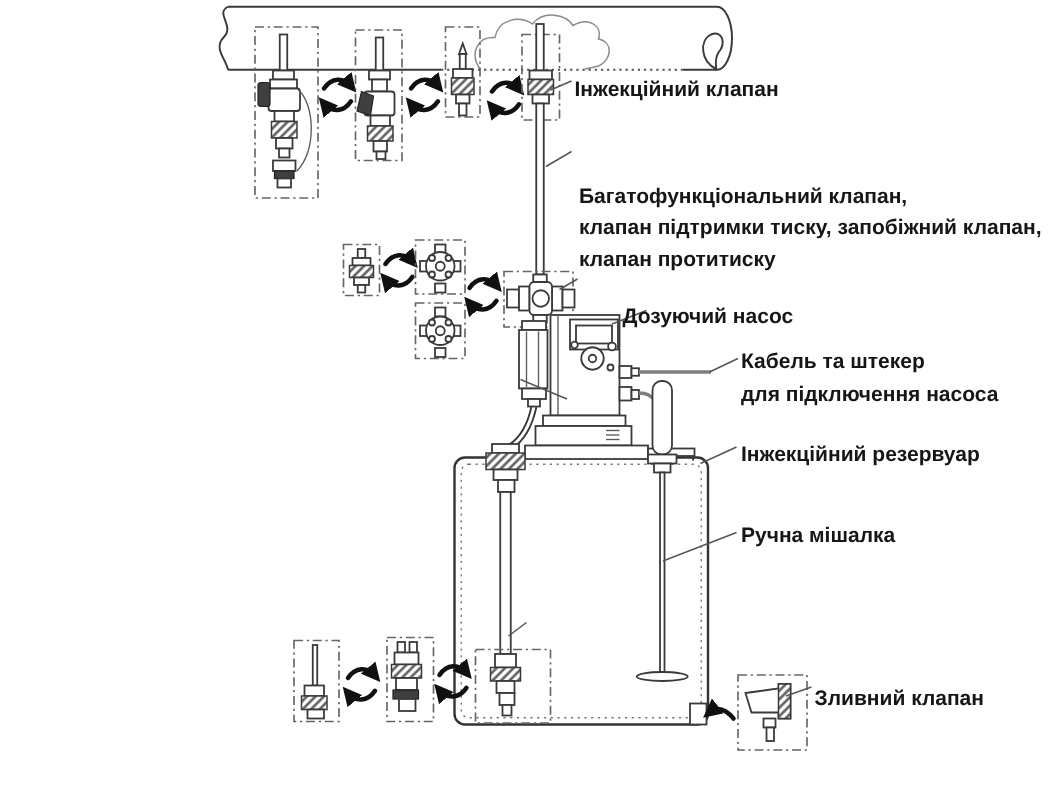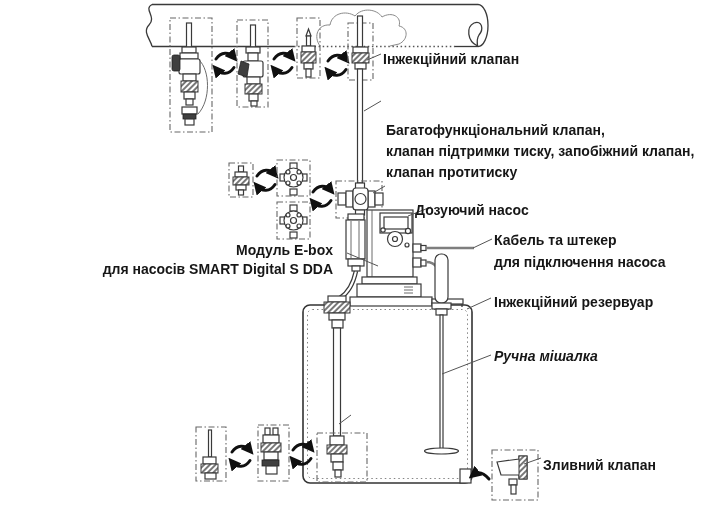--- a/index.html
+++ b/index.html
@@ -8,21 +8,21 @@
   #art{position:absolute;left:0;top:0;}
   .lbl{position:absolute;font-weight:bold;font-size:14px;line-height:20px;color:#161616;
        white-space:pre-line;letter-spacing:0;}
   .l-inj{left:383px;top:49px;}
   .l-hose{left:383px;top:96px;}
   .l-multi{left:386px;top:120px;line-height:21px;}
   .l-pump{left:415px;top:200px;}
   .l-cable{left:494px;top:229px;line-height:22px;}
   .l-ebox{left:100px;top:241px;width:233px;text-align:right;line-height:19px;}
   .l-tank{left:494px;top:292px;}
-  .l-mixer{left:494px;top:346px;font-style:italic;}
+  .l-mixer{left:494px;top:346px;}
   .l-suction{left:352px;top:355px;line-height:22px;}
   .l-drain{left:543px;top:455px;}
   
   .ln{stroke:#3a3a3a;stroke-width:1.3;fill:none;}
   .thin{stroke:#5a5a5a;stroke-width:0.9;fill:none;}
   .pc{fill:#ffffff;stroke:#3a3a3a;stroke-width:1.2;}
   .dark{fill:#3f3f3f;stroke:#222;stroke-width:0.8;}
   .dbox{fill:none;stroke:#666;stroke-width:1.1;stroke-dasharray:6 2.5 1.5 2.5;}
   .dot{stroke:#555;stroke-width:1.4;fill:none;stroke-dasharray:1.5 2.6;}
   .leader{stroke:#555;stroke-width:1;fill:none;}
@@ -273,18 +273,16 @@
     </g>
   </svg>
 
   <div class="lbl l-inj">Інжекційний клапан</div>
   <div class="lbl l-multi">Багатофункціональний клапан,
 клапан підтримки тиску, запобіжний клапан,
 клапан протитиску</div>
   <div class="lbl l-pump">Дозуючий насос</div>
   <div class="lbl l-cable">Кабель та штекер
 для підключення насоса</div>
-  <div class="lbl l-ebox">Модуль E-box
-для насосів SMART Digital S DDA</div>
   <div class="lbl l-tank">Інжекційний резервуар</div>
   <div class="lbl l-mixer">Ручна мішалка</div>
   <div class="lbl l-drain">Зливний клапан</div>
 </div>
 
 </body></html>

